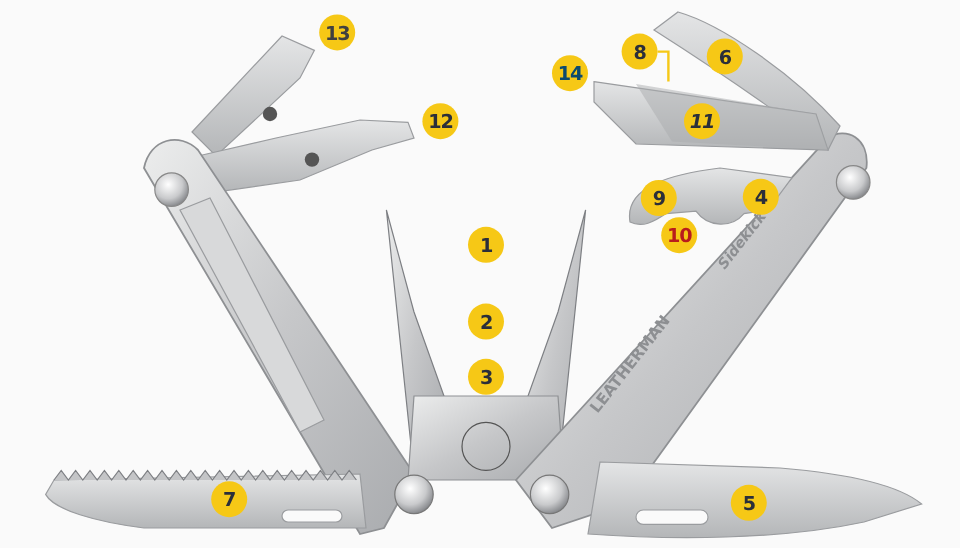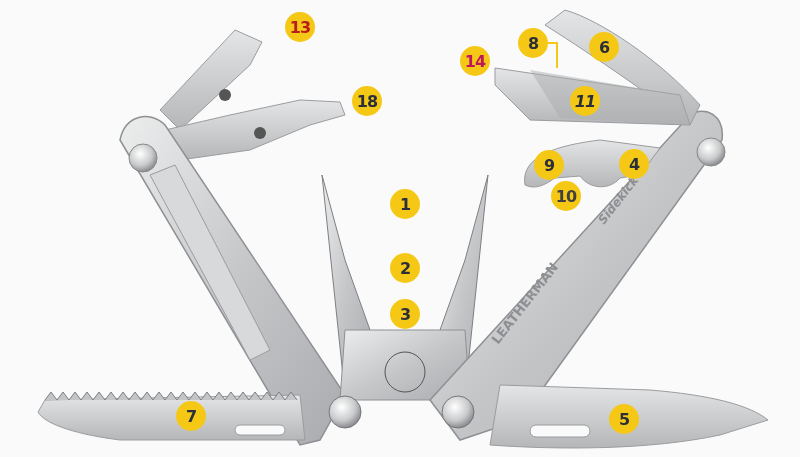--- a/index.html
+++ b/index.html
@@ -98,19 +98,19 @@
   <div id="badges">
       <div class="badge" style="left: 405px; top: 204px; background: rgb(246, 200, 22); color: rgb(43, 47, 58);">1</div>
       <div class="badge" style="left: 405px; top: 268px; background: rgb(246, 200, 22); color: rgb(43, 47, 58);">2</div>
       <div class="badge" style="left: 405px; top: 314px; background: rgb(246, 200, 22); color: rgb(43, 47, 58);">3</div>
       <div class="badge" style="left: 634px; top: 164px; background: rgb(246, 200, 22); color: rgb(43, 47, 58);">4</div>
       <div class="badge" style="left: 624px; top: 419px; background: rgb(246, 200, 22); color: rgb(43, 47, 58);">5</div>
       <div class="badge" style="left: 604px; top: 47px; background: rgb(246, 200, 22); color: rgb(43, 47, 58);">6</div>
       <div class="badge" style="left: 191px; top: 416px; background: rgb(246, 200, 22); color: rgb(43, 47, 58);">7</div>
       <div class="badge" style="left: 533px; top: 43px; background: rgb(246, 200, 22); color: rgb(43, 47, 58);">8</div>
       <div class="badge" style="left: 549px; top: 165px; background: rgb(246, 200, 22); color: rgb(43, 47, 58);">9</div>
-      <div class="badge" style="left: 566px; top: 196px; background: rgb(246, 200, 22); color: #404040;">10</div>
+      <div class="badge" style="left: 566px; top: 196px; background: rgb(246, 200, 22); color: #b91c1c;">10</div>
       <div class="badge" style="left: 585px; top: 101px; background: rgb(246, 200, 22); color: rgb(43, 47, 58); font-style: italic;">11</div>
-      <div class="badge" style="left: 367px; top: 101px; background: rgb(246, 200, 22); color: rgb(43, 47, 58);">18</div>
-      <div class="badge" style="left: 300px; top: 27px; background: rgb(246, 200, 22); color: #b91c1c;">13</div>
-      <div class="badge" style="left: 475px; top: 61px; background: rgb(246, 200, 22); color: #be185d;">14</div>
+      <div class="badge" style="left: 367px; top: 101px; background: rgb(246, 200, 22); color: rgb(43, 47, 58);">12</div>
+      <div class="badge" style="left: 281px; top: 27px; background: rgb(246, 200, 22); color: #404040;">13</div>
+      <div class="badge" style="left: 475px; top: 61px; background: rgb(246, 200, 22); color: #0c4a6e;">14</div>
     </div>
 </div>
 
 </body></html>

